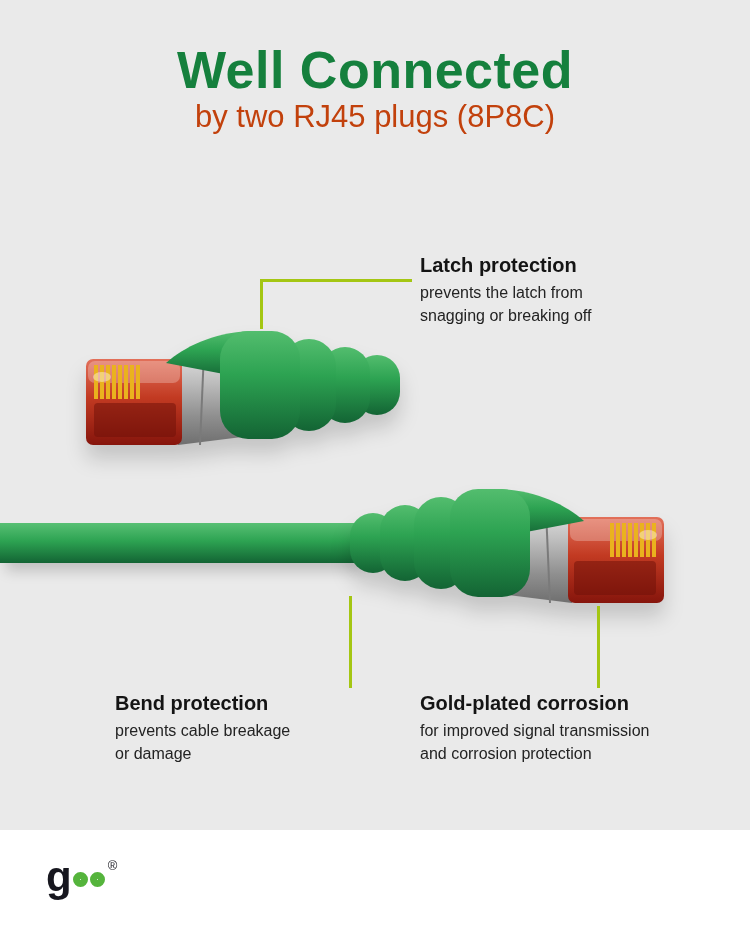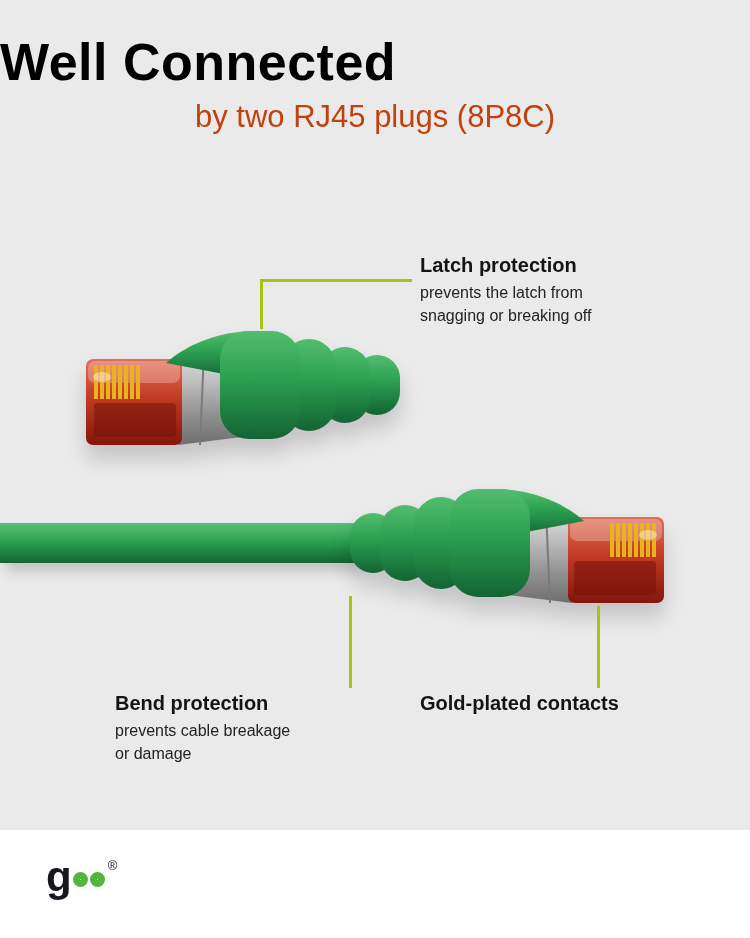--- a/index.html
+++ b/index.html
@@ -1,21 +1,21 @@
 <!DOCTYPE html>
 <html><head>
 <meta charset="utf-8">
 <style>
   * { margin:0; padding:0; box-sizing:border-box; }
   html,body { background:#ffffff; font-family:"Liberation Sans", sans-serif; }
   .canvas { position:relative; width:750px; height:938px; background:#eaeaea; overflow:hidden; }
   .white-band { position:absolute; left:0; top:830px; width:750px; height:108px; background:#ffffff; }
 
-  .title { position:absolute; top:32px; left:0; width:100%; text-align:left;
-           font-size:52px; font-weight:bold; color:#000000; letter-spacing:0.5px; }
+  .title { position:absolute; top:40px; left:0; width:100%; text-align:center;
+           font-size:52px; font-weight:bold; color:#15803d; letter-spacing:0.5px; }
   .subtitle { position:absolute; top:99px; left:0; width:100%; text-align:center;
               font-size:31px; font-weight:400; color:#c2410c; }
 
   .cable-strip { position:absolute; left:0; top:523px; width:368px; height:40px;
                  background:linear-gradient(#58c074 0%, #2da352 45%, #136434 100%);
                  box-shadow:0 14px 14px -6px rgba(0,0,0,0.18); }
 
   .connector { position:absolute; filter:drop-shadow(0 14px 10px rgba(0,0,0,0.16)); }
   .connector.upper { left:70px; top:305px; }
   .connector.lower { left:350px; top:463px; }
@@ -141,21 +141,23 @@
 snagging or breaking off</div>
   </div>
 
   <div class="callout" style="left:115px; top:692px;">
     <div class="callout-heading">Bend protection</div>
     <div class="callout-body">prevents cable breakage
 or damage</div>
   </div>
 
   <div class="callout" style="left:420px; top:692px;">
-    <div class="callout-heading">Gold-plated contacts</div>
+    <div class="callout-heading">Gold-plated corrosion</div>
+    <div class="callout-body">for improved signal transmission
+and corrosion protection</div>
   </div>
 
   <div class="logo">
     <span class="logo-text">g</span>
     <span class="logo-ring"></span>
     <span class="logo-ring"></span>
     <span class="logo-reg">®</span>
   </div>
 
 </div>

